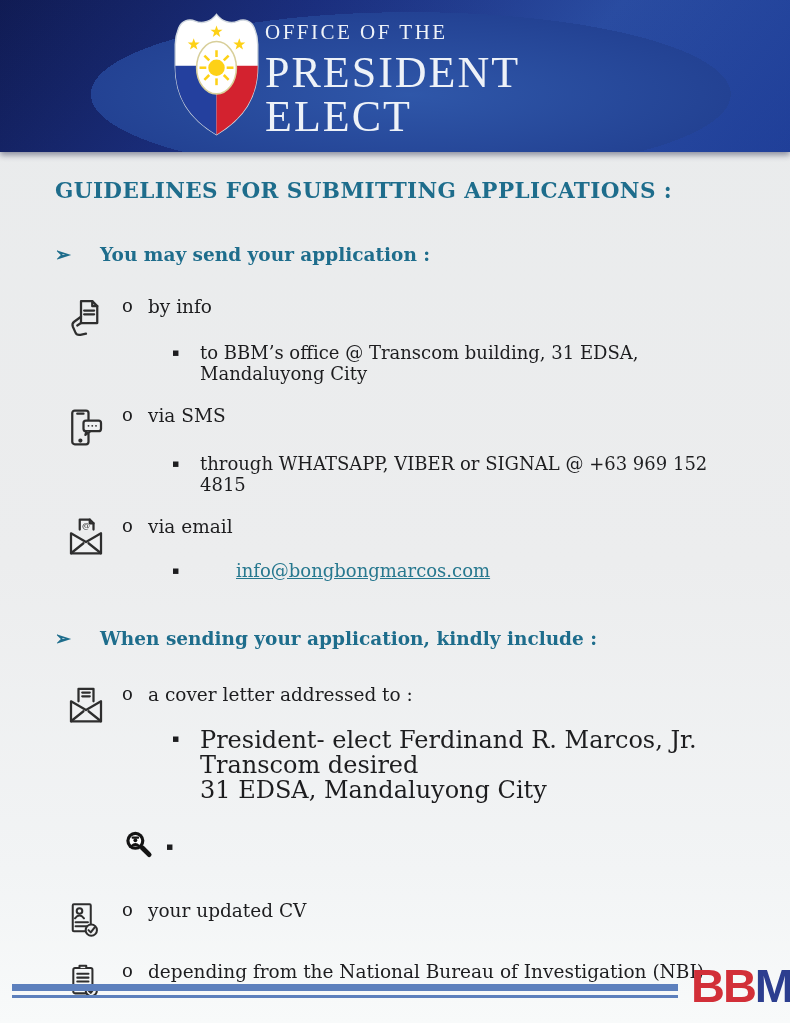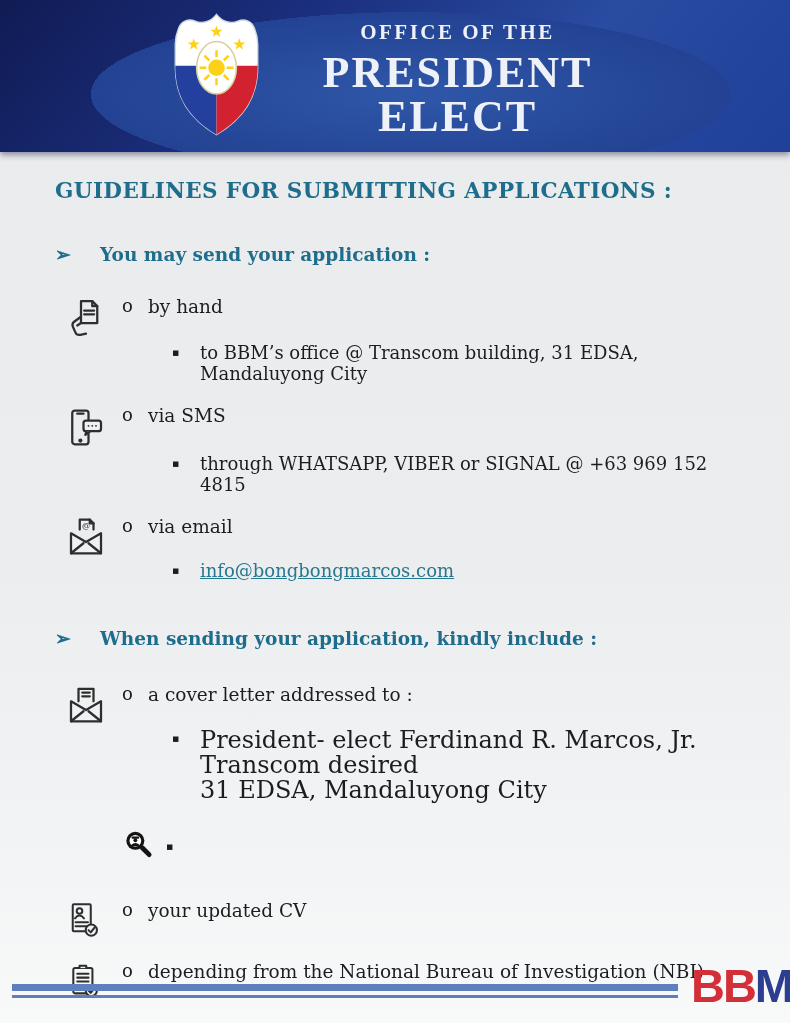--- a/index.html
+++ b/index.html
@@ -6,21 +6,21 @@
   body{font-family:"DejaVu Serif", serif; background:#d8dadc;}
   .page{position:relative;width:790px;height:1023px;margin:0 auto;overflow:hidden;
         background:linear-gradient(180deg,#e9ebec 0%,#ecedee 55%,#f2f4f5 85%,#f8fafa 100%);}
 
   
   .banner{position:relative;height:152px;display:flex;align-items:center;
           background:radial-gradient(ellipse 90% 120% at 52% 62%, #2f57a9 0%, #234293 45%, #18288009 0),
                      linear-gradient(130deg,#101b52 0%,#1b2f7e 35%,#2a4da2 68%,#20409a 100%);
           box-shadow:0 3px 6px rgba(20,25,60,.45);}
   .seal{margin-left:168px;flex:0 0 auto;}
-  .banner-text{flex:1;text-align:center;color:#eef2f8;margin-right:140px;margin-top:6px;font-weight:bold;}
+  .banner-text{flex:1;color:#eef2f8;margin-right:140px;margin-top:6px;}
   .office-line{font-family:"Liberation Serif",serif;font-size:21px;letter-spacing:2.5px;margin-bottom:6px;}
   .title-line{font-family:"Liberation Serif",serif;font-size:44px;letter-spacing:2px;line-height:1;}
 
   
   .content{padding:0 46px 0 55px;color:#1d1d1f;}
   .doc-title{margin-top:26px;font-size:21.5px;font-weight:bold;color:#1e6d8c;letter-spacing:.4px;}
 
   .arrow-heading{display:flex;align-items:baseline;color:#1e6d8c;font-weight:bold;font-size:18.5px;}
   .arrow-heading .arrow{width:45px;font-size:19px;flex:0 0 auto;}
   .h1-space{margin-top:40px;}
@@ -30,21 +30,21 @@
   .item .icon{width:43px;flex:0 0 auto;padding-top:1px;}
   .item .icon svg{display:block;}
   .item .marker{width:26px;margin-left:13px;font-size:18px;flex:0 0 auto;}
   .item .label{font-size:18.5px;padding-top:1px;}
 
   .subrow{display:flex;align-items:flex-start;margin-left:117px;margin-top:2px;}
   .subrow .sq{width:28px;font-size:11px;padding-top:4px;flex:0 0 auto;}
   .subrow .subtext{font-size:18px;}
   .addr div{font-size:24px;line-height:25px;}
 
-  a.mail-link{color:#27788f;text-decoration:underline;}
+  a.mail-link{color:#27788f;text-decoration:underline;margin-left:36px;}
   .red{color:#a93434;font-weight:bold;}
 
   .qualrow{display:flex;align-items:center;margin-left:66px;margin-top:24px;}
   .qualrow .icon{width:45px;flex:0 0 auto;}
   .qualrow .sq{width:30px;font-size:11px;flex:0 0 auto;}
   .qualrow .subtext{font-size:17.5px;}
 
   .sp1{margin-top:30px;}
   .sp2{margin-top:20px;}
   .sp3{margin-top:34px;}
@@ -117,21 +117,21 @@
         <svg width="40" height="44" viewBox="0 0 64 64" class="icon-stroke">
           <path d="M24 5 H42 L50 13 V40 H24 Z"></path>
           <path d="M42 5 L42 13 L50 13"></path>
           <line x1="29" y1="20" x2="45" y2="20"></line>
           <line x1="29" y1="26" x2="45" y2="26"></line>
           <path d="M24 30 L13 38 Q9 41 11 46 L15 55 Q17 60 23 59 L32 57"></path>
           <path d="M24 40 L18 44"></path>
         </svg>
       </span>
       <span class="marker">o</span>
-      <span class="label">by hand</span>
+      <span class="label">by info</span>
     </div>
     <div class="subrow">
       <span class="sq">▪</span>
       <span class="subtext">to BBM’s office @ Transcom building, 31 EDSA, Mandaluyong City</span>
     </div>
 
     <div class="item sp2">
       <span class="icon">
         <svg width="40" height="46" viewBox="0 0 64 64" class="icon-stroke">
           <rect x="10" y="4" width="26" height="54" rx="4"></rect>

